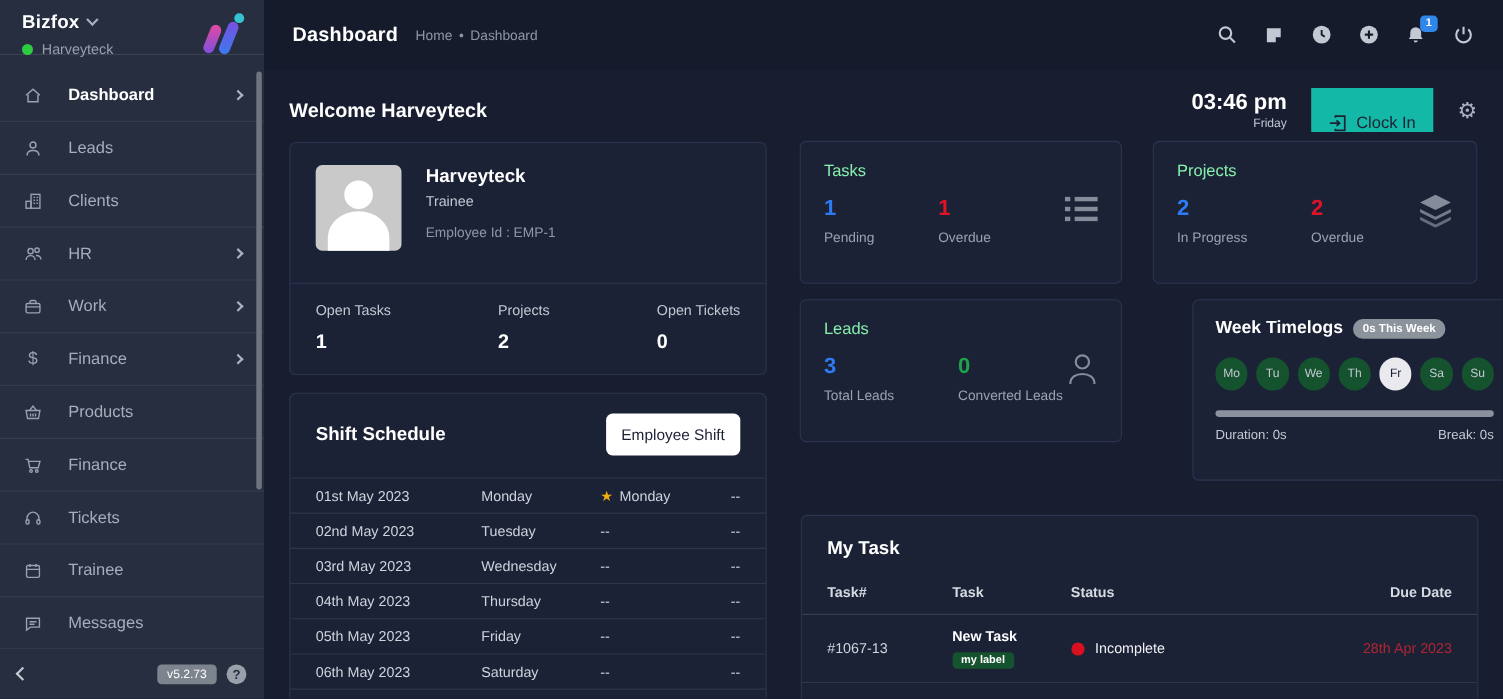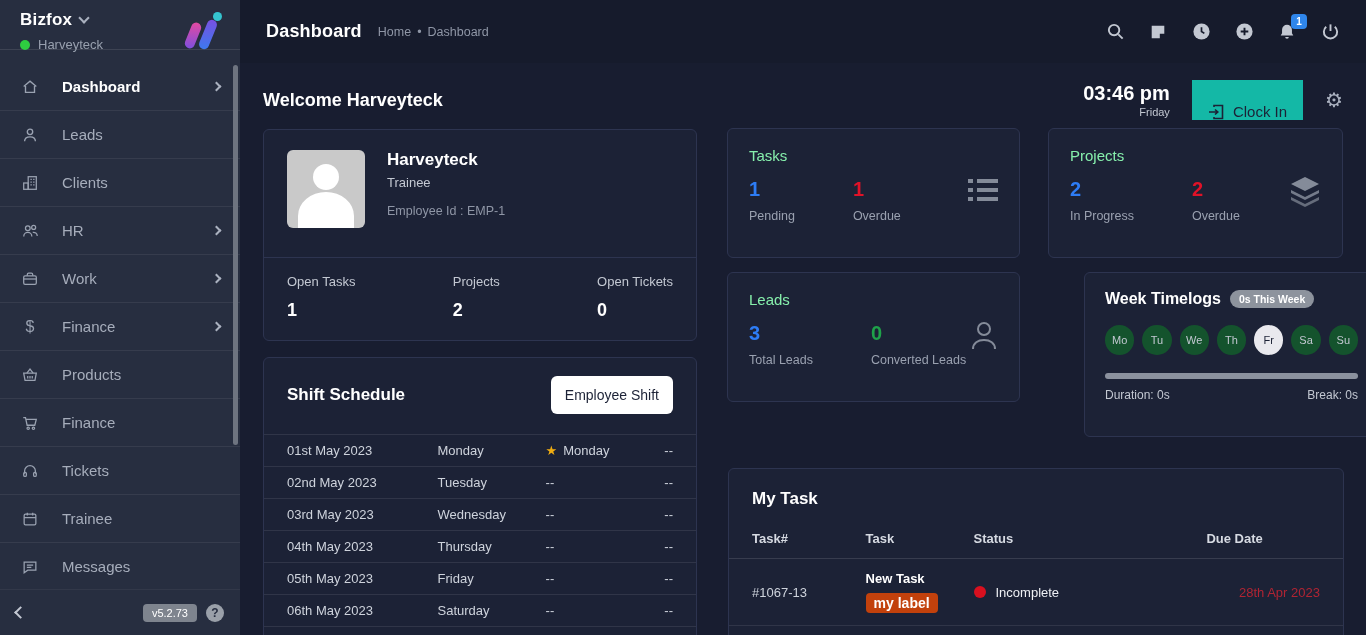--- a/index.html
+++ b/index.html
@@ -96,24 +96,24 @@
   .sh-btn { margin-left:auto; background:#fff; color:#1c2236; border:none; border-radius:6px; height:38px; padding:0 14px; font-size:14px; font-family:inherit; cursor:pointer; }
   .sh-table { margin-top:6px; }
   .sh-row { display:grid; grid-template-columns:39% 28% 23% 10%; padding:8px 23px; border-top:1px solid rgba(255,255,255,0.09); color:#ced3dc; font-size:13px; align-items:center; }
   .sh-row .last { text-align:right; }
   .star { color:#f0ad12; margin-right:6px; font-size:13px; }
 
   
   .mytask-card { left:488px; top:405px; width:616px; height:220px; }
   .mt-title { color:#fff; font-size:17px; font-weight:bold; padding:20px 23px 16px 23px; }
   .mt-head { display:grid; grid-template-columns:20% 19% 41% 20%; padding:6px 23px 12px 23px; color:#d6dae2; font-size:13px; font-weight:bold; border-bottom:1px solid rgba(255,255,255,0.12); }
-  .mt-head .last { text-align:left; }
+  .mt-head .last { text-align:right; }
   .mt-row { display:grid; grid-template-columns:20% 19% 41% 20%; padding:12px 23px; align-items:center; color:#ced3dc; font-size:13px; border-bottom:1px solid rgba(255,255,255,0.09); }
   .mt-task-name { color:#fff; font-weight:bold; font-size:13px; }
-  .mt-label { display:inline-block; background:#c2410c; color:#fff; font-size:14px; font-weight:bold; padding:2px 8px; border-radius:4px; margin-top:7px; }
+  .mt-label { display:inline-block; background:#14532d; color:#fff; font-size:10px; font-weight:bold; padding:2px 8px; border-radius:4px; margin-top:7px; }
   .mt-status { display:flex; align-items:center; gap:10px; color:#eef0f4; }
   .red-dot { width:12px; height:12px; border-radius:50%; background:#d8101f; }
   .mt-due { text-align:right; color:#b02433; }
   svg { display:block; }
 </style>
 </head>
 <body>
 
 <div class="sidebar">
   <div class="side-head">

